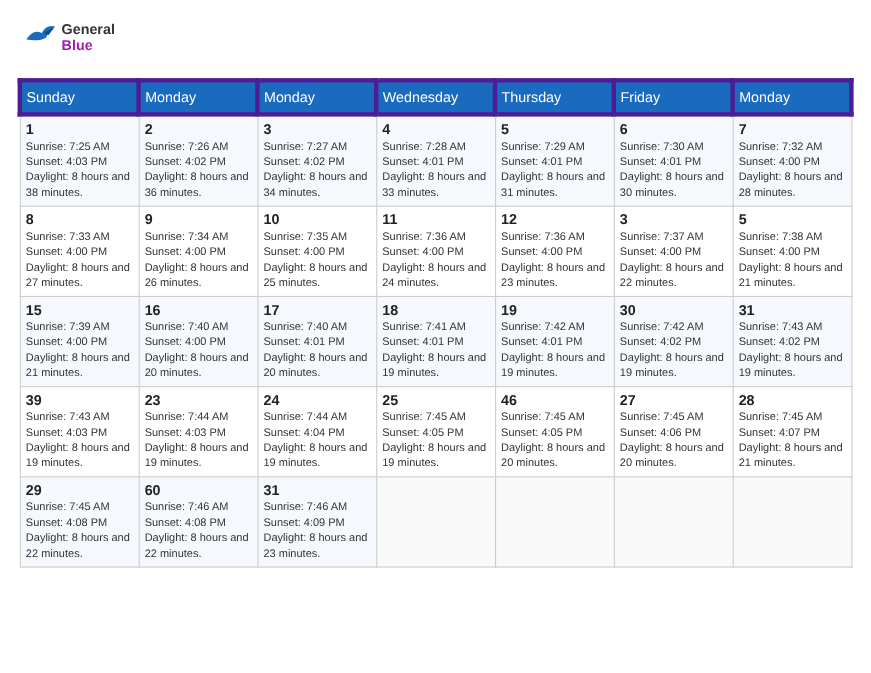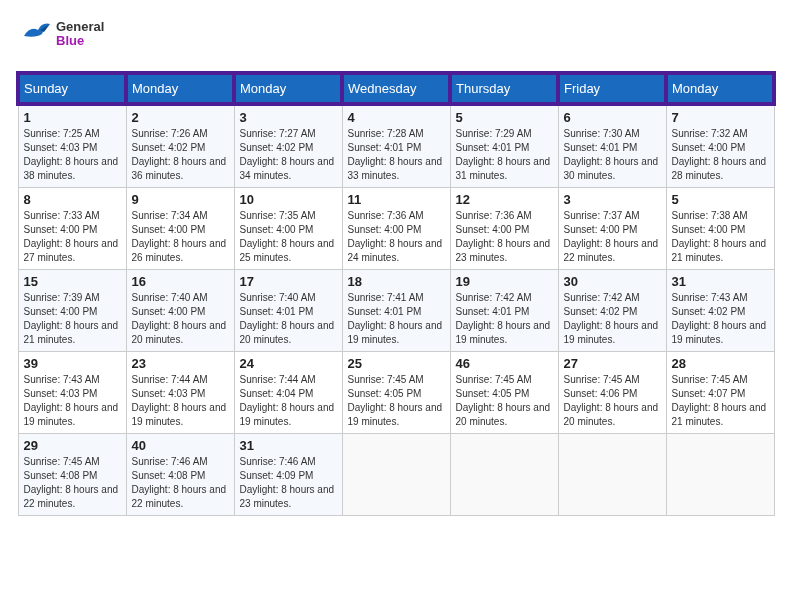--- a/index.html
+++ b/index.html
@@ -229,21 +229,21 @@
           <span class="day-number">28</span>
           <div class="day-detail">Sunrise: 7:45 AM<br>Sunset: 4:07 PM<br>Daylight: 8 hours and 21 minutes.</div>
         </td>
       </tr>
       <tr>
         <td>
           <span class="day-number">29</span>
           <div class="day-detail">Sunrise: 7:45 AM<br>Sunset: 4:08 PM<br>Daylight: 8 hours and 22 minutes.</div>
         </td>
         <td>
-          <span class="day-number">40</span>
+          <span class="day-number">60</span>
           <div class="day-detail">Sunrise: 7:46 AM<br>Sunset: 4:08 PM<br>Daylight: 8 hours and 22 minutes.</div>
         </td>
         <td>
           <span class="day-number">31</span>
           <div class="day-detail">Sunrise: 7:46 AM<br>Sunset: 4:09 PM<br>Daylight: 8 hours and 23 minutes.</div>
         </td>
         <td class="empty-cell"></td>
         <td class="empty-cell"></td>
         <td class="empty-cell"></td>
         <td class="empty-cell"></td>

